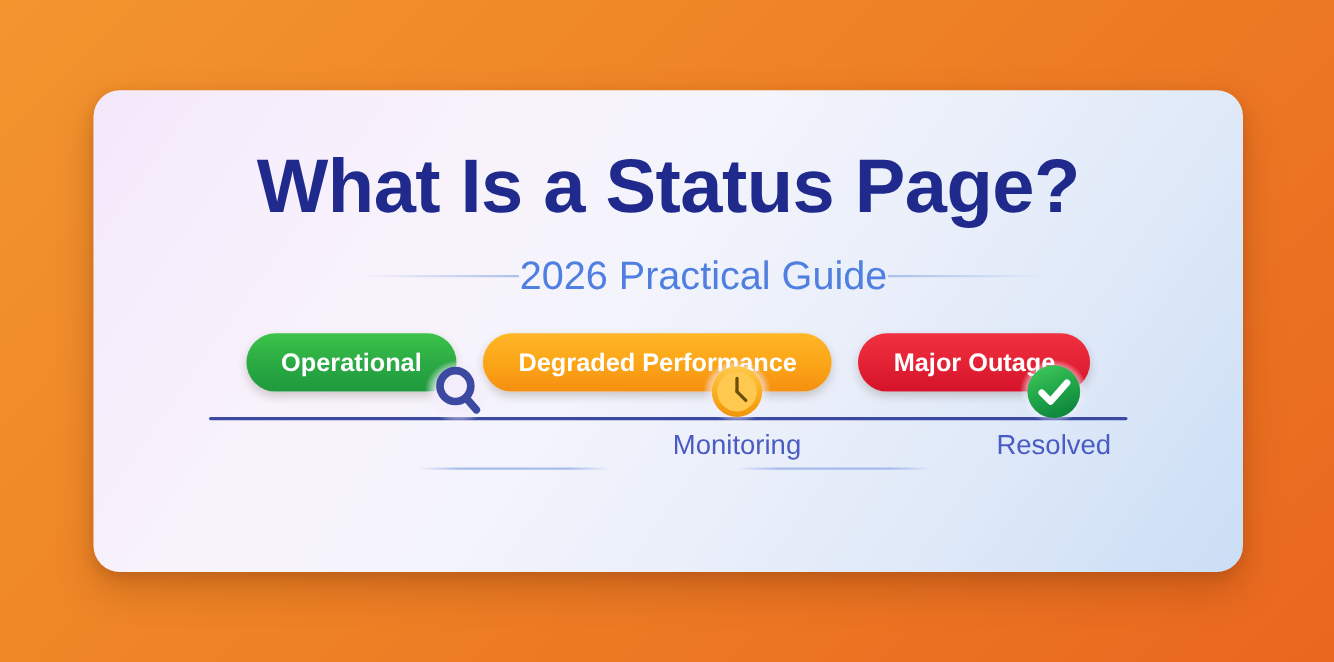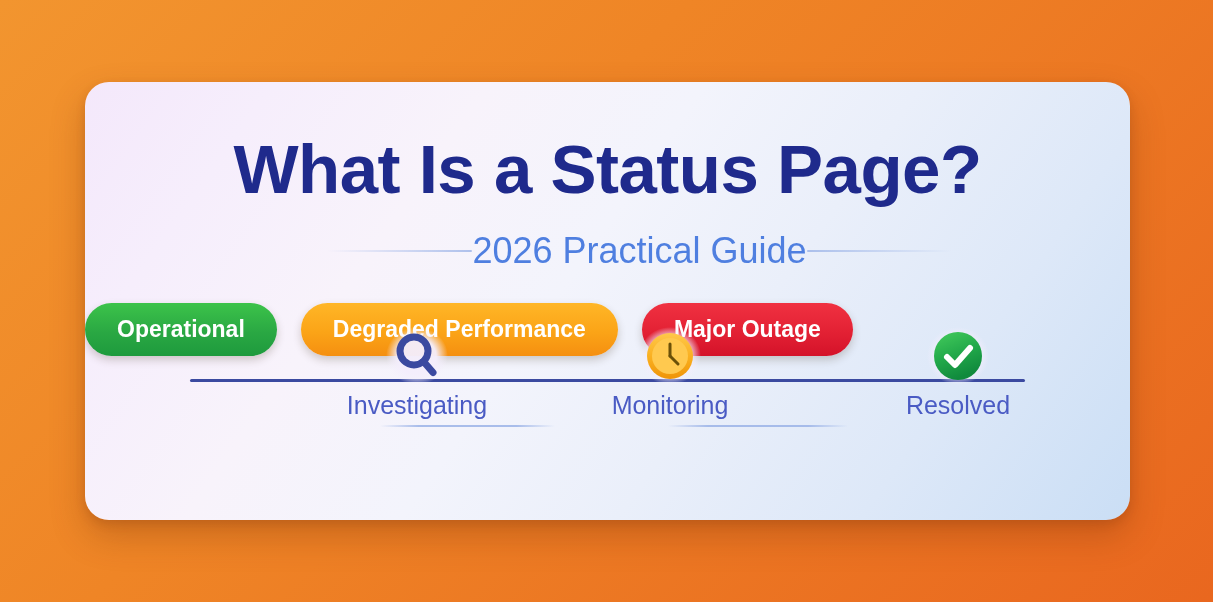--- a/index.html
+++ b/index.html
@@ -83,20 +83,21 @@
   }
 
   
   #badges {
     position: absolute;
     left: 0;
     top: 221px;
     width: 100%;
     display: flex;
     align-items: center;
+    justify-content: center;
     gap: 24px;
   }
   .badge {
     height: 53px;
     padding: 0 32px;
     display: flex;
     align-items: center;
     justify-content: center;
     border-radius: 27px;
     color: #ffffff;
@@ -203,21 +204,20 @@
       <div class="label-rule" style="left:478px; width:180px;"></div>
 
       <div class="step" style="left:227px;">
         <div class="step-icon">
           <div class="icon-mask"></div>
           <svg width="54" height="54" viewBox="0 0 54 54" style="position:relative; z-index:2;">
             <circle cx="24" cy="22" r="14" fill="none" stroke="#3b4aa0" stroke-width="7"></circle>
             <line x1="33.5" y1="32.5" x2="43" y2="43.5" stroke="#3b4aa0" stroke-width="7" stroke-linecap="round"></line>
           </svg>
         </div>
-        <div class="step-label">Investigating</div>
       </div>
 
       <div class="step" style="left:768px;">
         <div class="step-icon">
           <div class="icon-mask"></div>
           <svg width="50" height="50" viewBox="0 0 50 50" style="position:relative; z-index:2;">
             <defs>
               <linearGradient id="checkg" x1="0" y1="0" x2="0.4" y2="1">
                 <stop offset="0%" stop-color="#45cc5c"></stop>
                 <stop offset="55%" stop-color="#22a94a"></stop>

